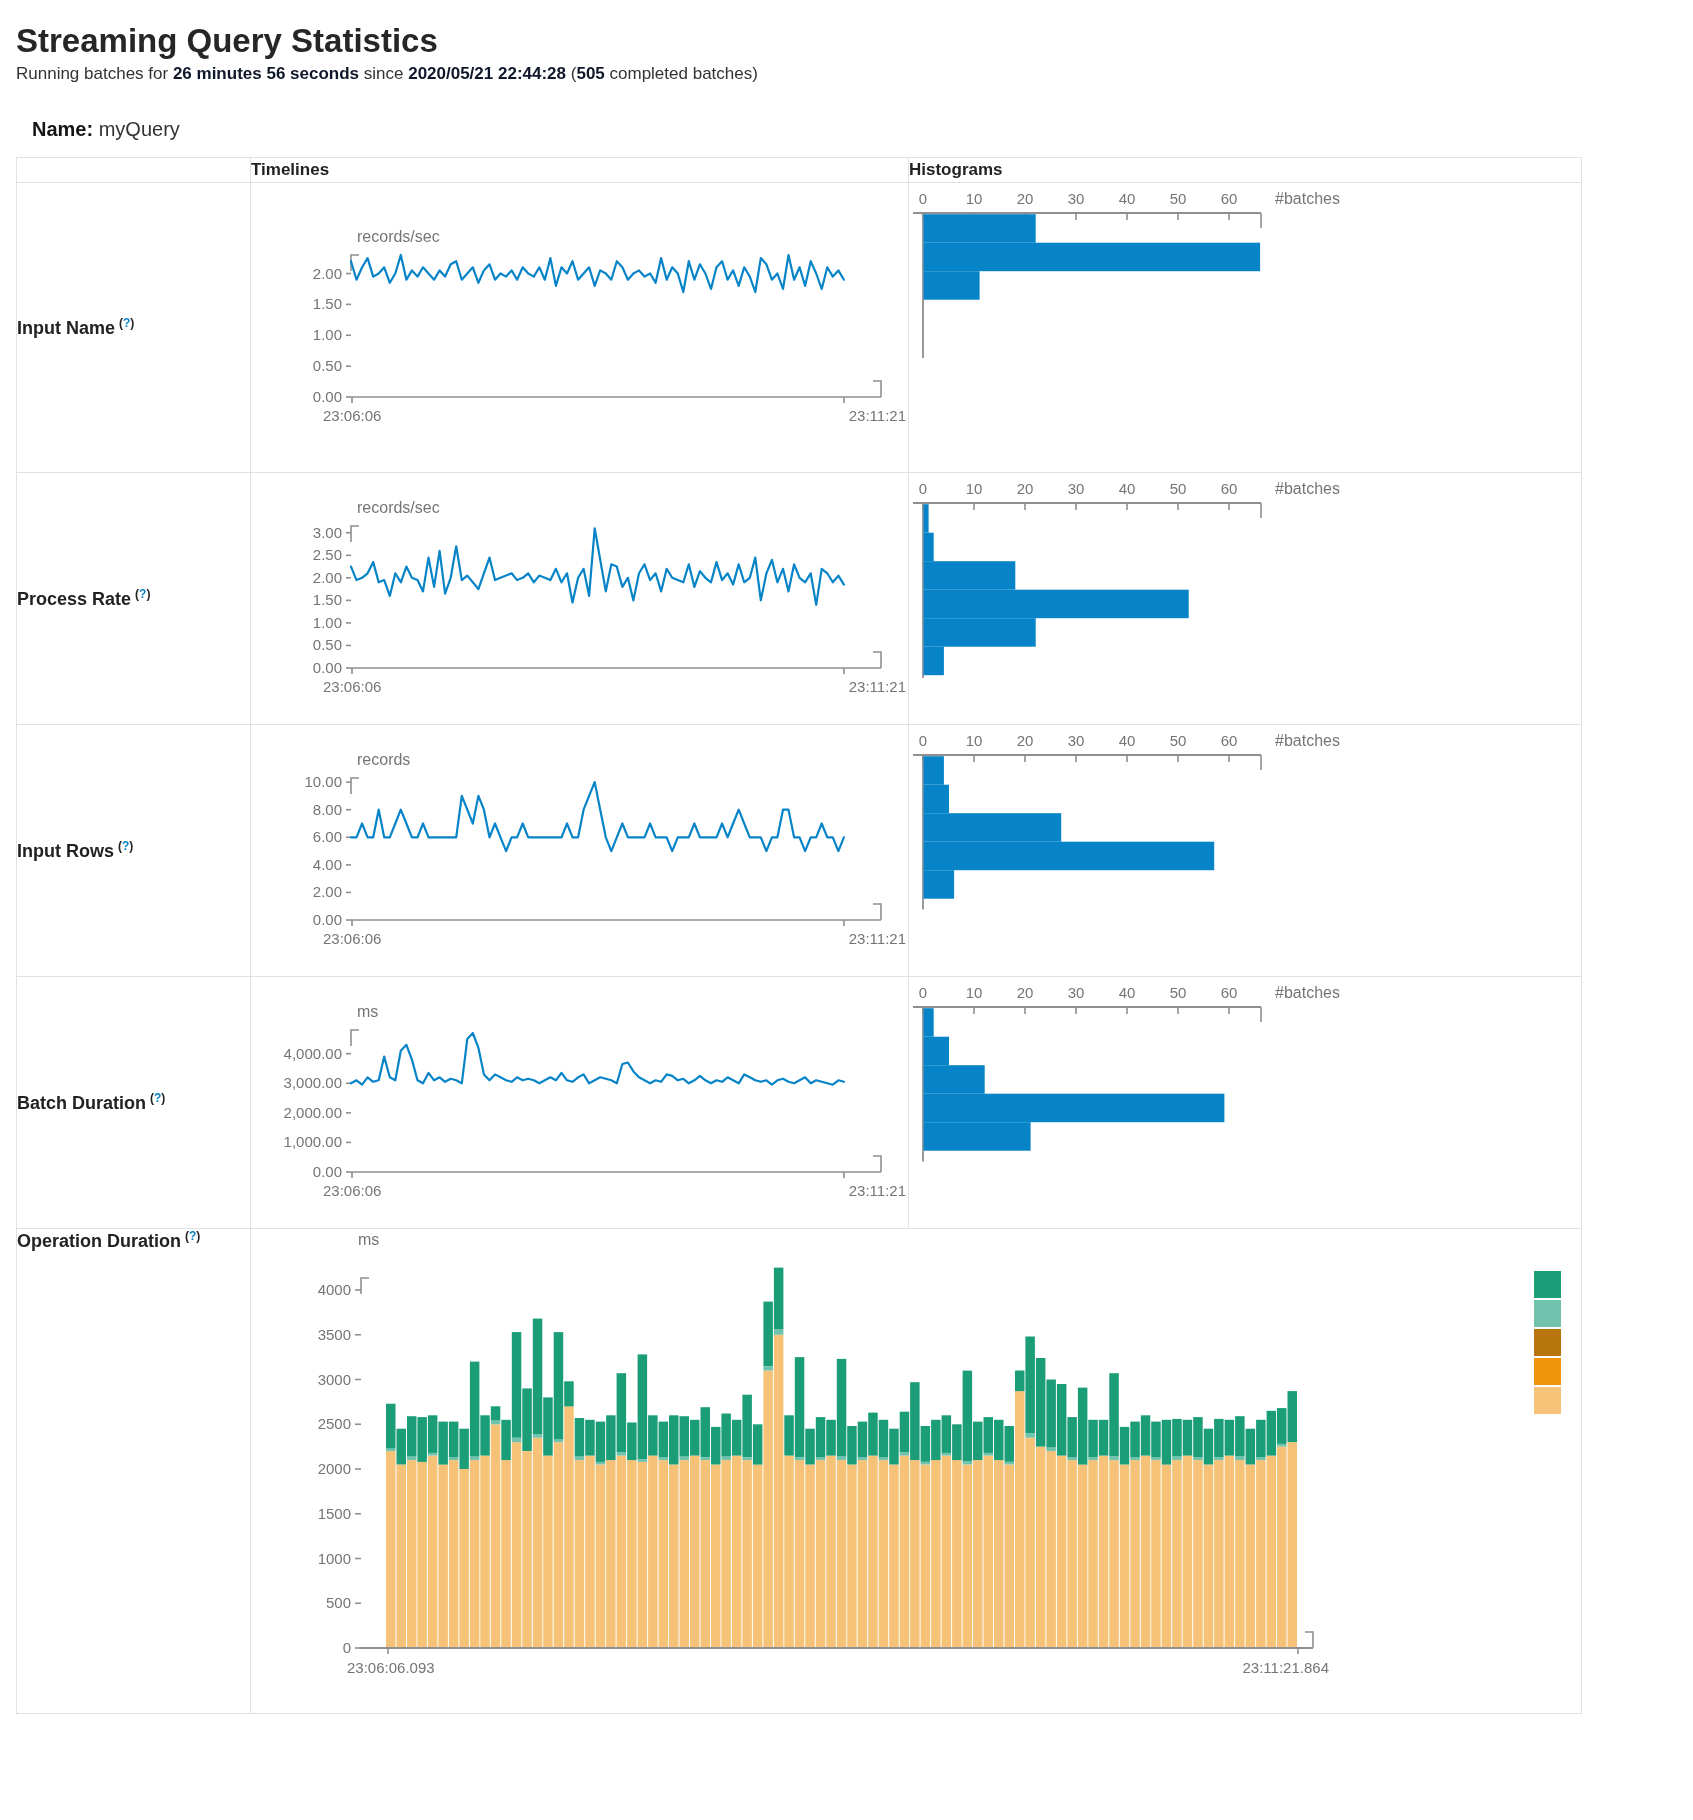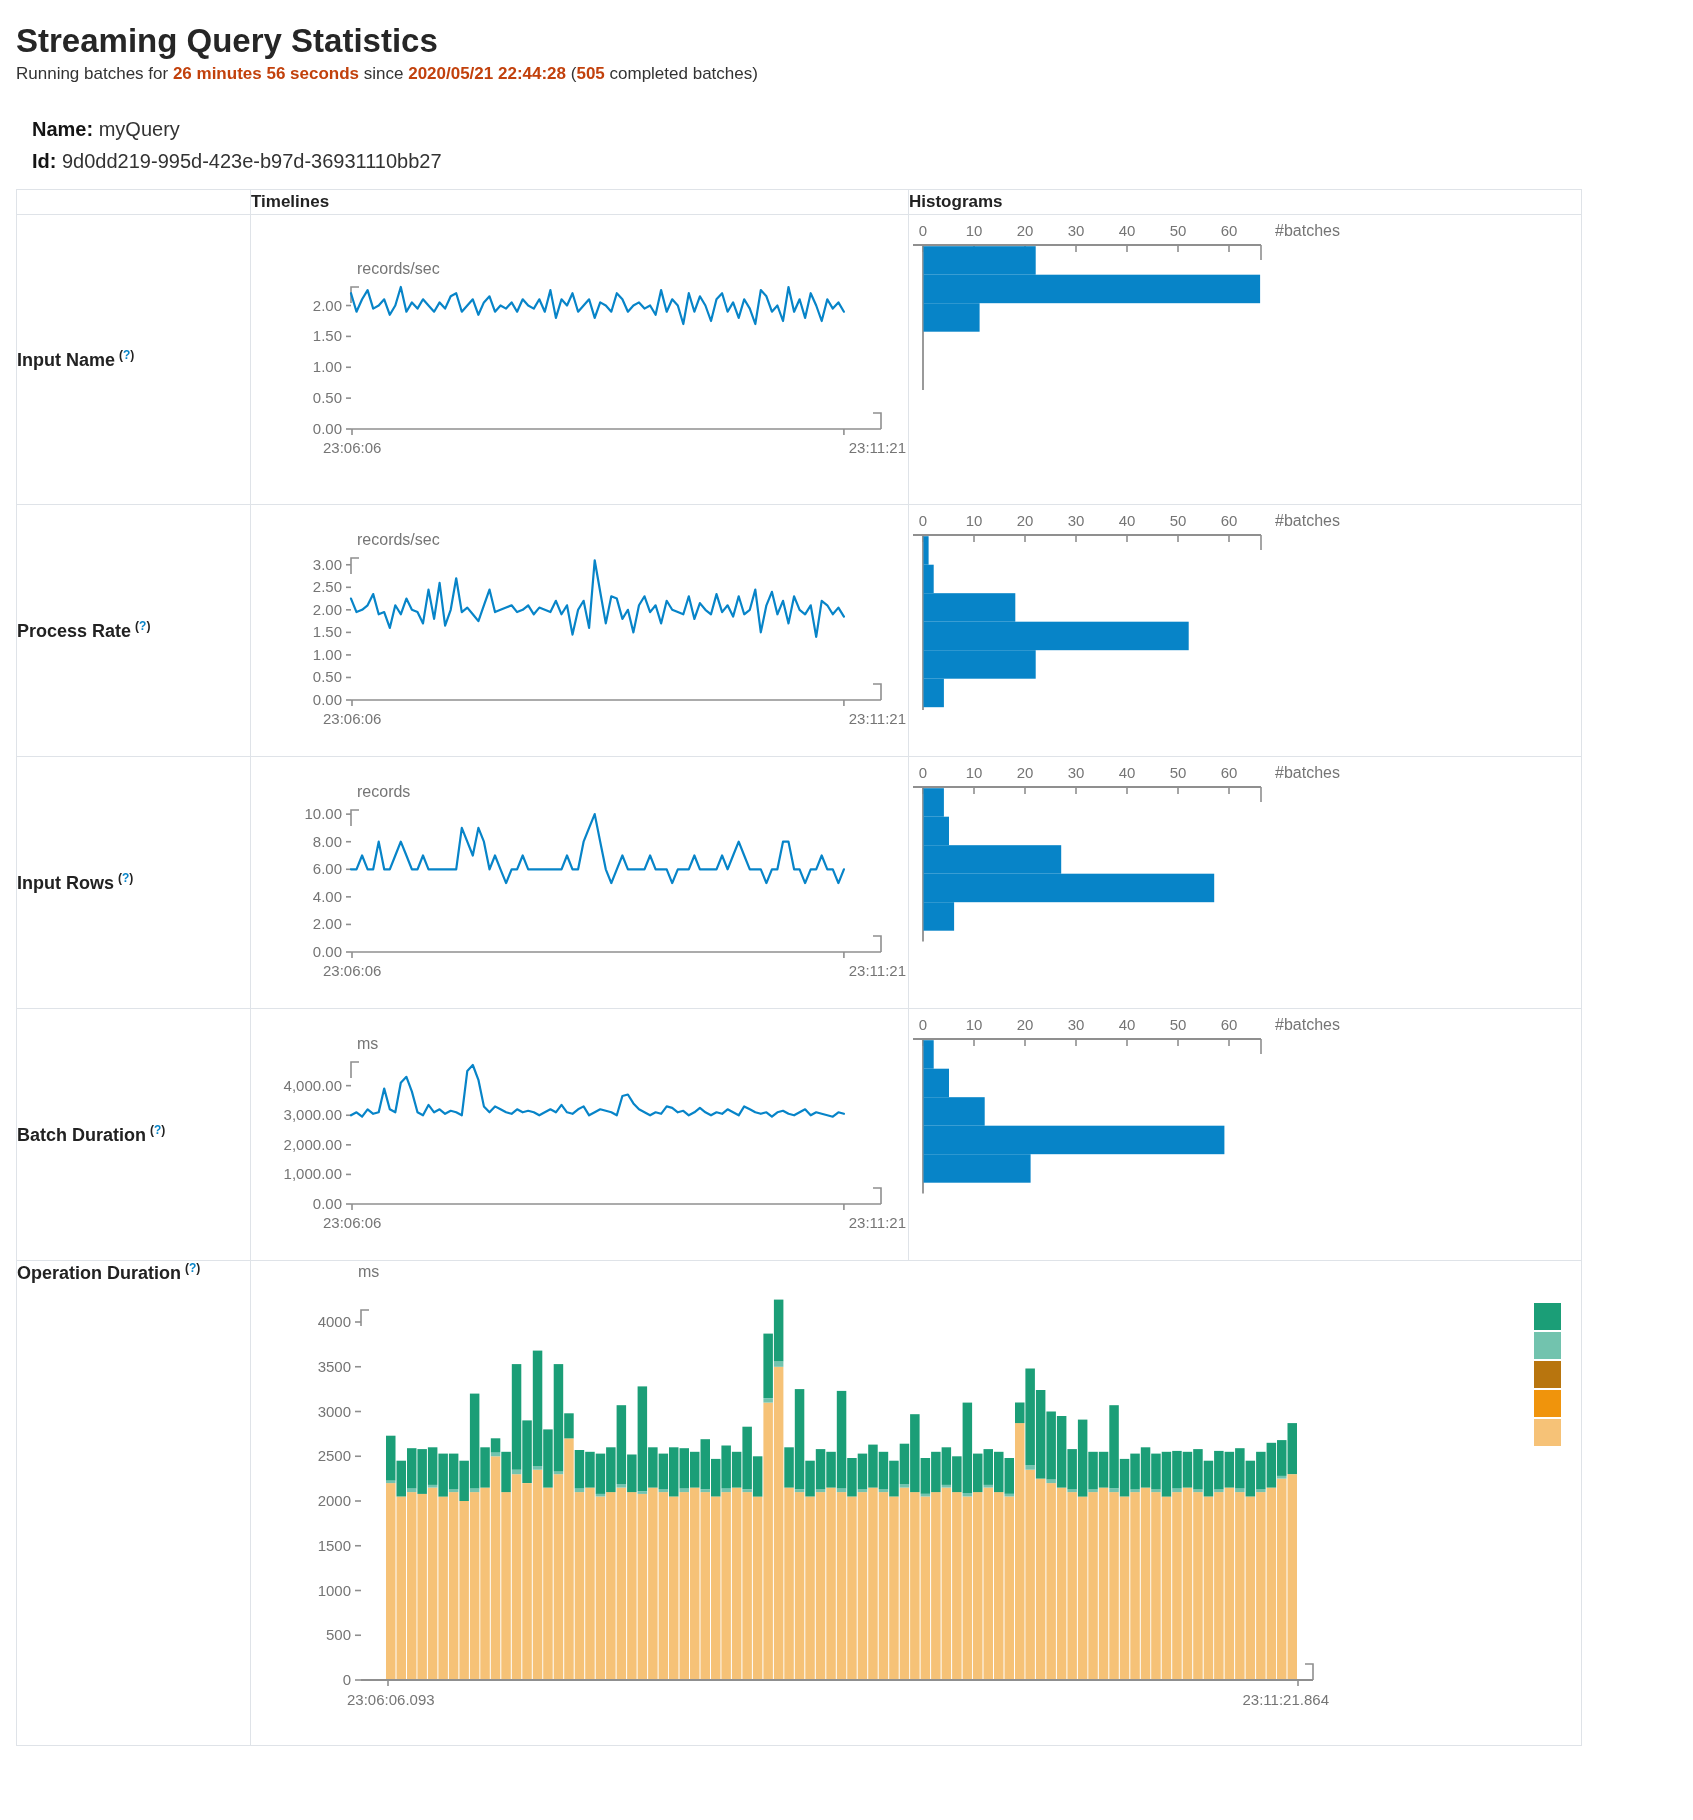--- a/index.html
+++ b/index.html
@@ -1,20 +1,20 @@
 <!DOCTYPE html>
 <html><head>
 <meta charset="utf-8">
 <style>
   html,body { margin:0; padding:0; background:#ffffff; }
   body { width:1693px; font-family:"Liberation Sans", sans-serif; color:#333; }
   .page { padding:10px 16px 40px 16px; }
   h1 { font-size:33px; margin:12px 0 4px 0; color:#262626; letter-spacing:0; }
   .subtitle { font-size:17px; margin:0 0 34px 0; color:#333; }
-  .subtitle b { color:#c2410c; }
+  .subtitle b { color:#0f172a; }
   .meta { font-size:20px; margin:0 0 9px 16px; color:#333; }
   .meta b { color:#141414; }
   table.stats { border-collapse:collapse; margin-top:16px; width:1565px; table-layout:fixed; }
   table.stats th, table.stats td { border:1px solid #dfe3e8; padding:0;margin-top:16px; }
   th.hdr { text-align:left; font-size:17px; color:#222; padding:14px 16px; height:24px; font-weight:bold; }
   td.label-cell { vertical-align:middle; padding-left:16px; }
   td.od-label { vertical-align:top; padding-top:190px; }
   .row-label { font-size:18px; font-weight:bold; color:#222; white-space:nowrap; }
   sup.help { font-size:12px; margin-left:4px; cursor:pointer; }
   .hp { color:#222; font-weight:bold; }
@@ -31,21 +31,20 @@
 </style>
 </head>
 <body>
 
 <div class="page">
   <h1>Streaming Query Statistics</h1>
 
   <p class="subtitle"><span>Running batches for </span><b>26 minutes 56 seconds</b><span> since </span><b>2020/05/21 22:44:28</b><span> (</span><b>505</b><span> completed batches)</span></p>
 
   <p class="meta"><b>Name:</b> <span>myQuery</span></p>
-  <p class="meta"><b>Id:</b> <span>9d0dd219-995d-423e-b97d-36931110bb27</span></p>
 
   <table class="stats">
     <colgroup>
         <col style="width:234px">
         <col style="width:658px">
         <col style="width:673px">
       </colgroup>
     <tbody>
         <tr>
       <th class="hdr"></th>

